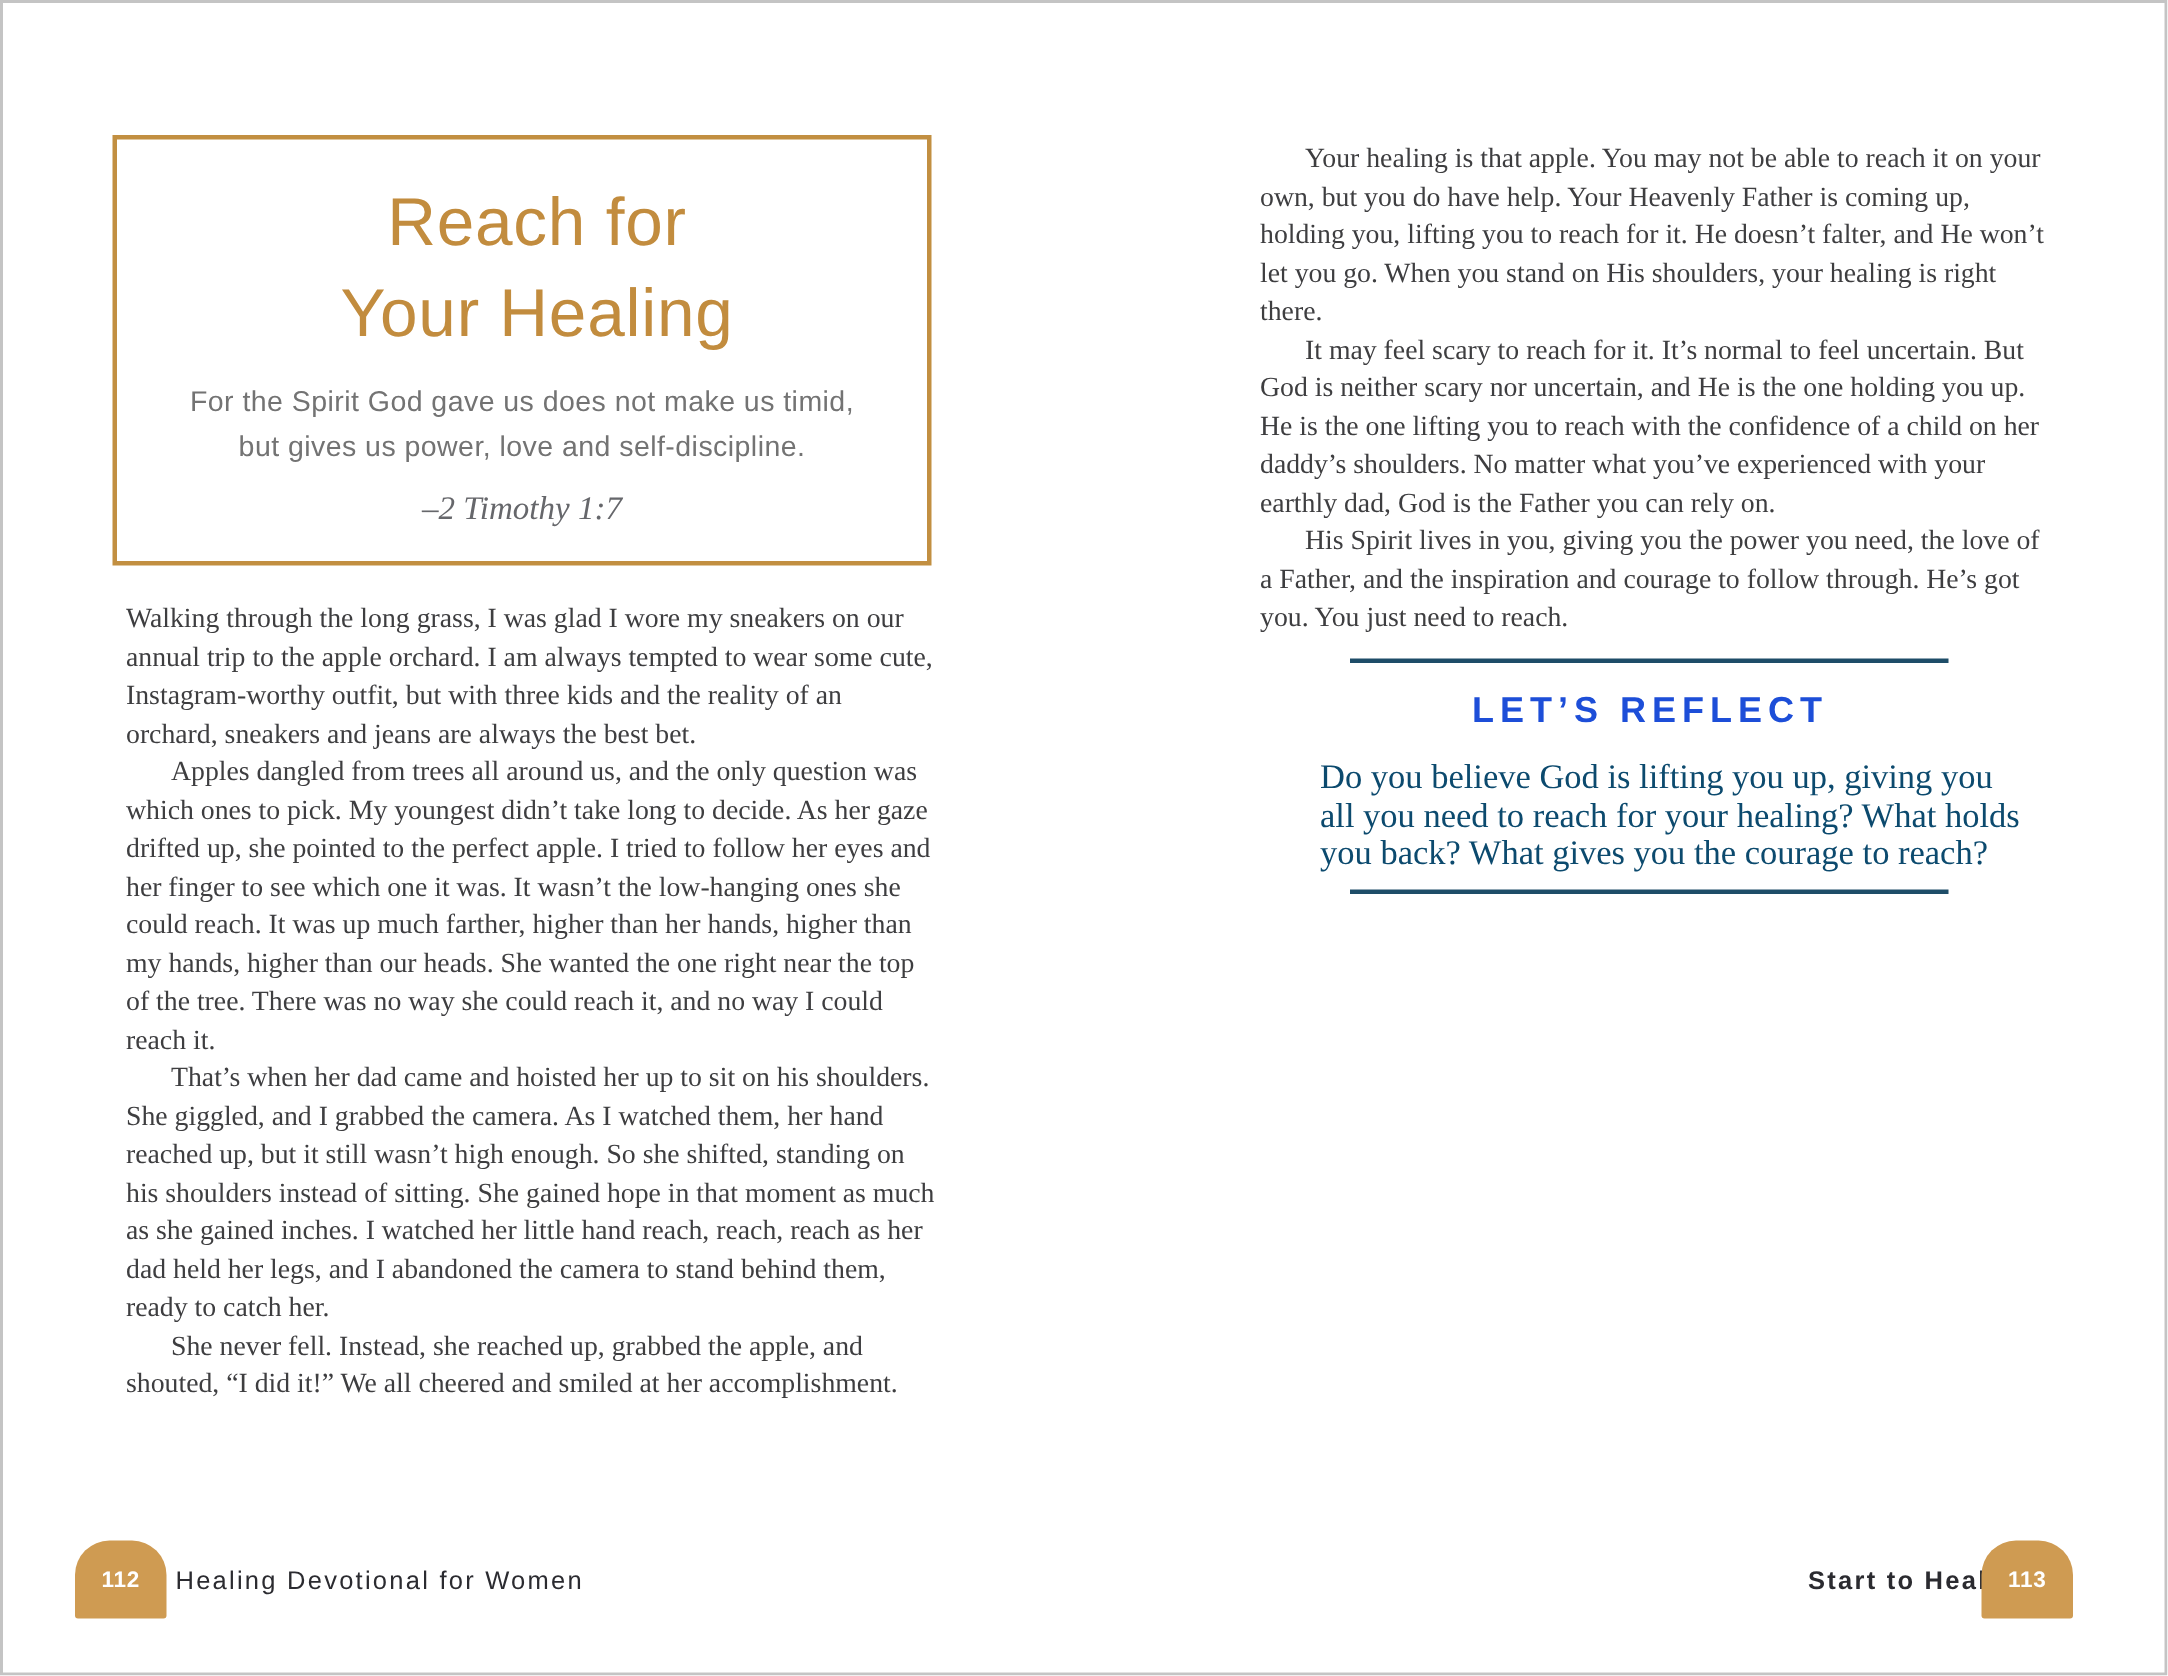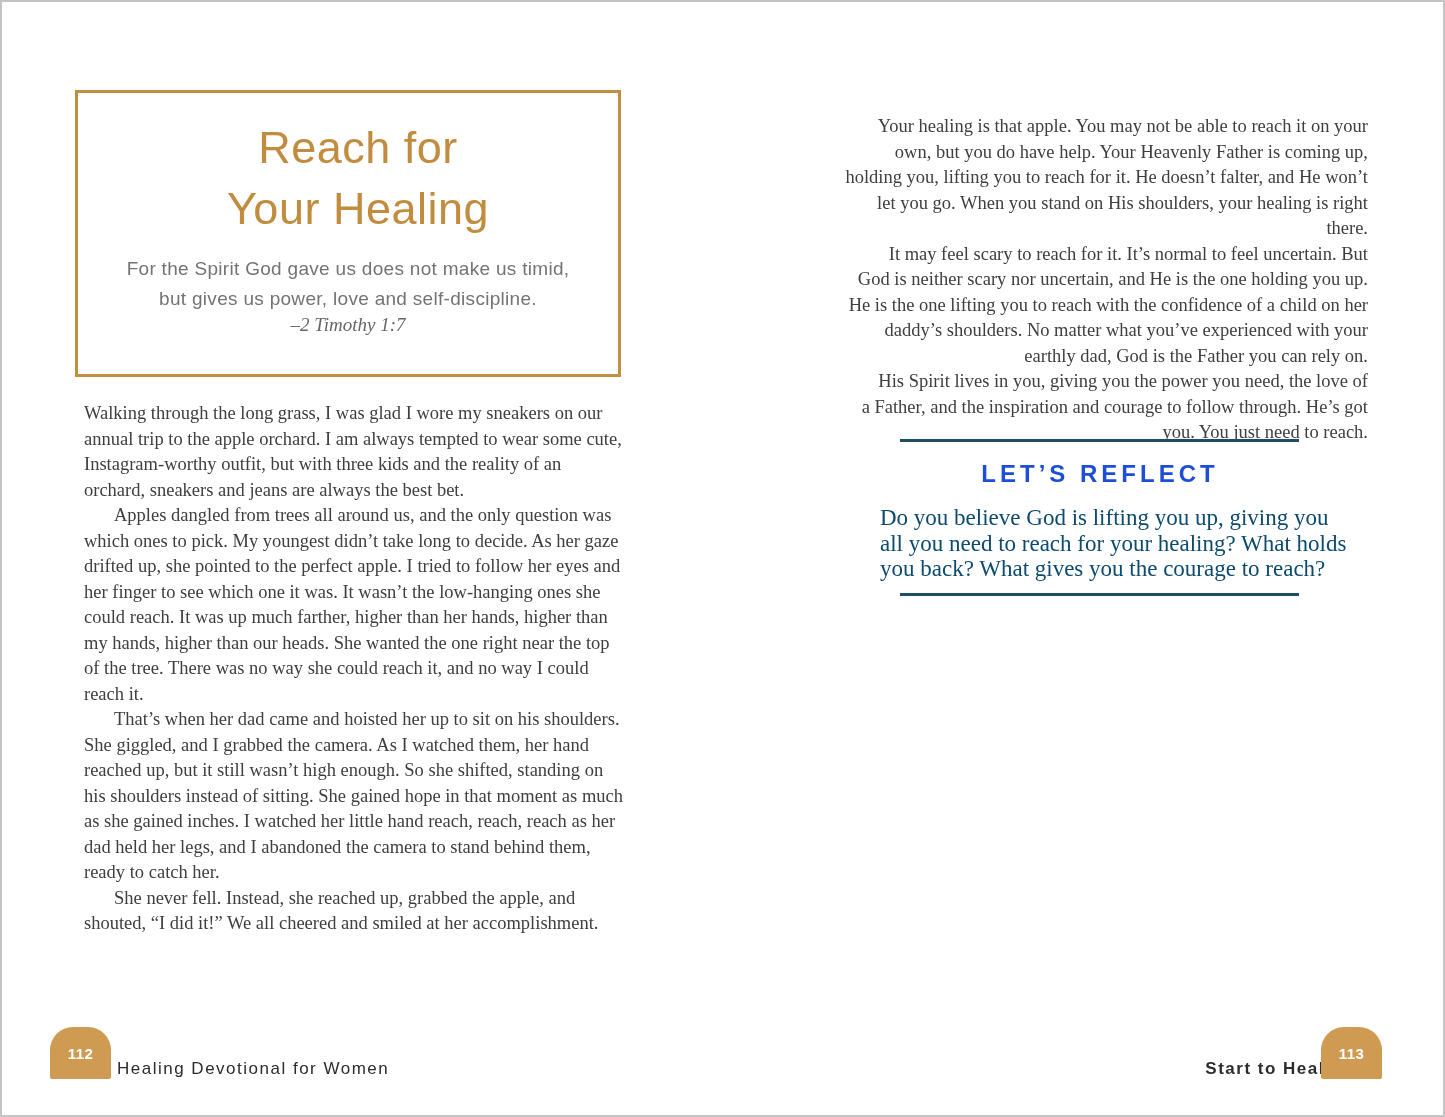--- a/index.html
+++ b/index.html
@@ -36,40 +36,41 @@
   }
   .box-verse {
     margin-top: 15px;
     font-family: "Liberation Sans", sans-serif;
     font-size: 19px;
     line-height: 30px;
     letter-spacing: 0.3px;
     color: #737373;
   }
   .box-attr {
+    margin-top: 12px;
     font-family: "Liberation Serif", serif;
     font-style: italic;
-    font-size: 19px;
+    font-size: 22px;
     color: #66676b;
   }
 
   
   .body-col {
     position: absolute;
     font-family: "Liberation Serif", serif;
     font-size: 18.5px;
     line-height: 25.5px;
     color: #3e3e40;
     text-align: left;
   }
   .body-col p { margin: 0; }
   .body-col p.indent { text-indent: 30px; }
 
   .left-body  { left: 82px;  top: 399px; width: 540px; }
-  .right-body { left: 838px; top: 112px; width: 528px; text-align: right; }
+  .right-body { left: 838px; top: 92px; width: 528px; }
 
   
   .rule {
     position: absolute;
     left: 898px;
     width: 399px; height: 3px;
     background: #1e4d68;
   }
   .rule-top { top: 437px; }
   .rule-bottom { top: 591px; }
@@ -115,21 +116,20 @@
   .badge-right { right: 61px; }
 
   .footer-label {
     position: absolute;
     top: 1042px;
     font-family: "Liberation Sans", sans-serif;
     font-weight: 500;
     font-size: 17px;
     letter-spacing: 1.5px;
     color: #2b2b30;
-    margin-top: 15px;
   }
   .footer-left-label  { left: 115px; }
   .footer-right-label { right: 118px; font-weight: 600; }
 </style>
 </head>
 <body>
 
 <div class="spread">
 
   <div class="verse-box">

